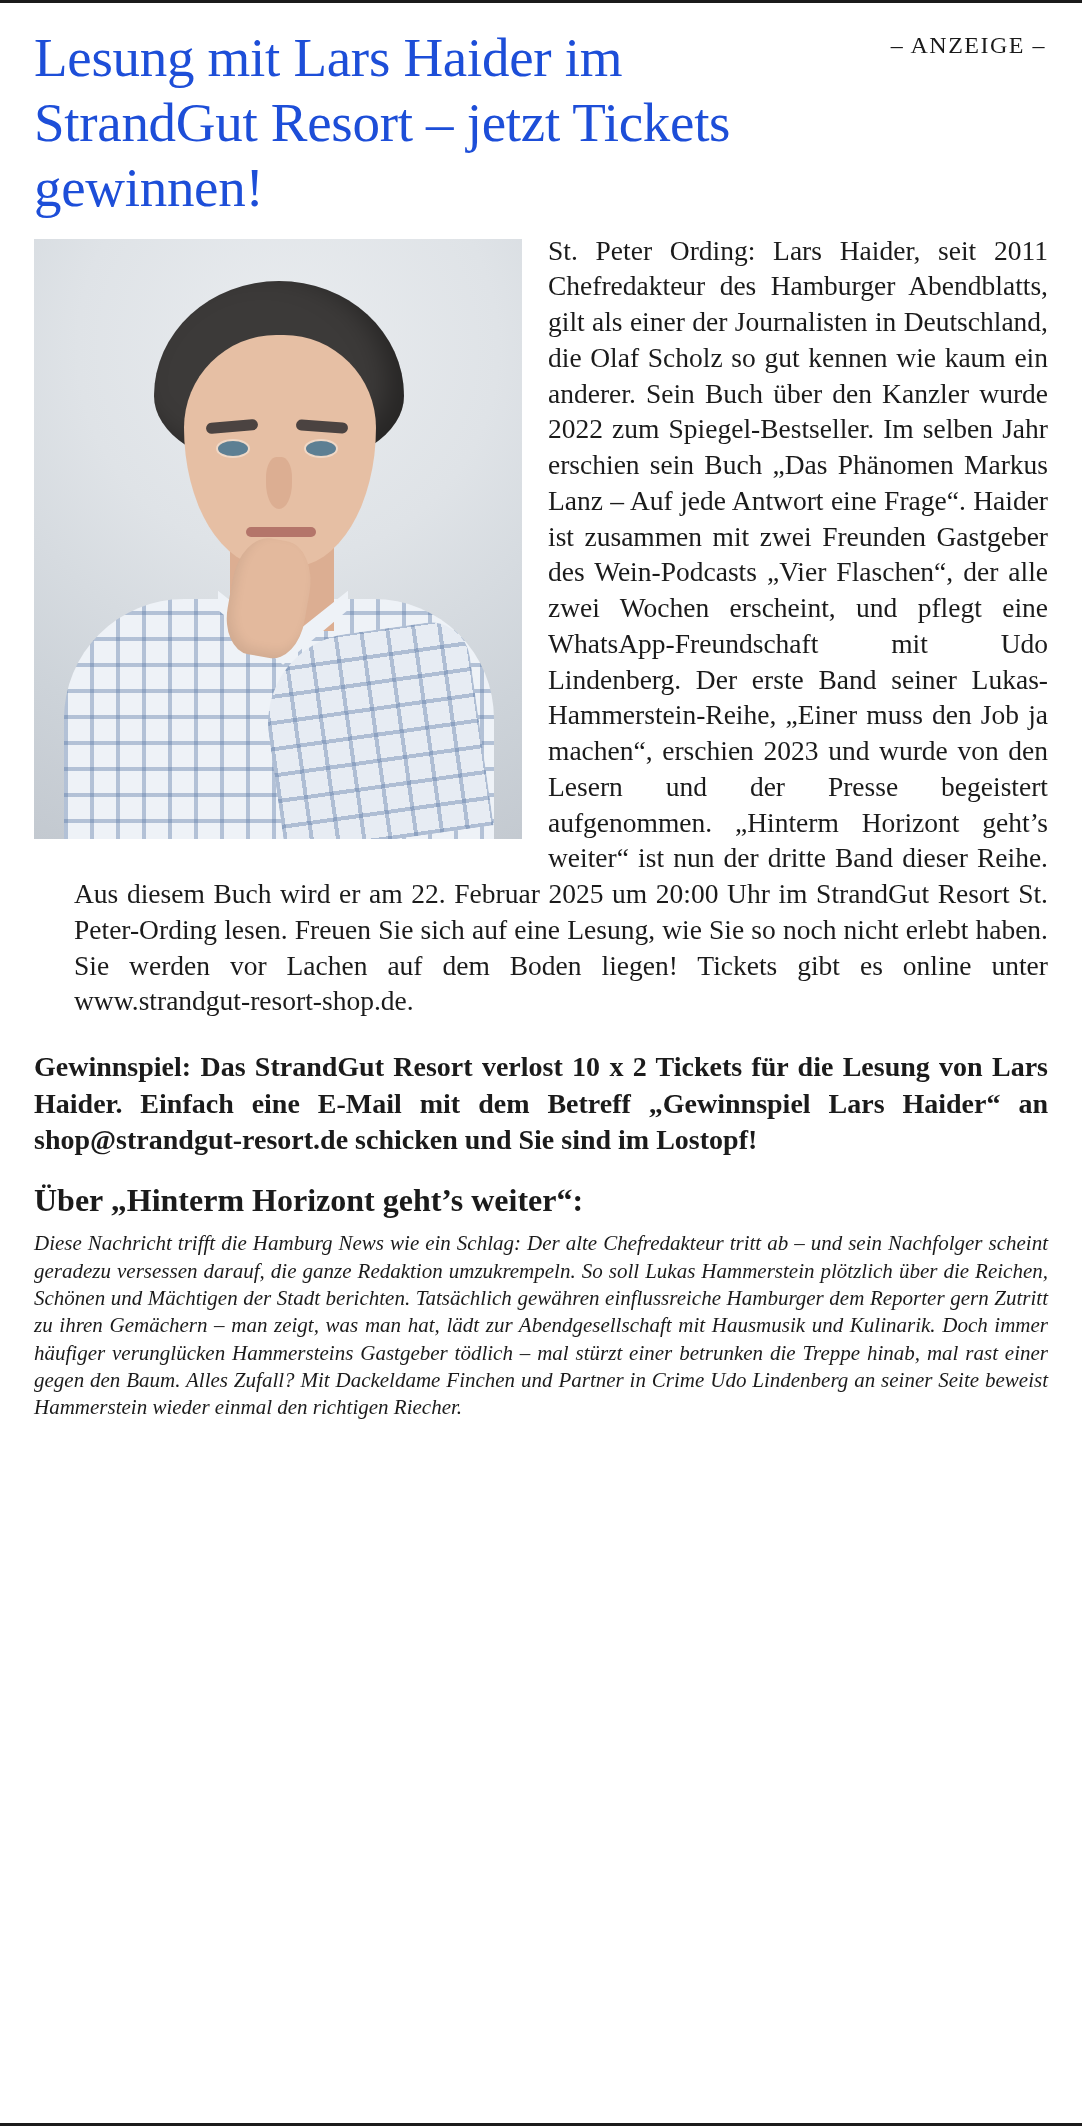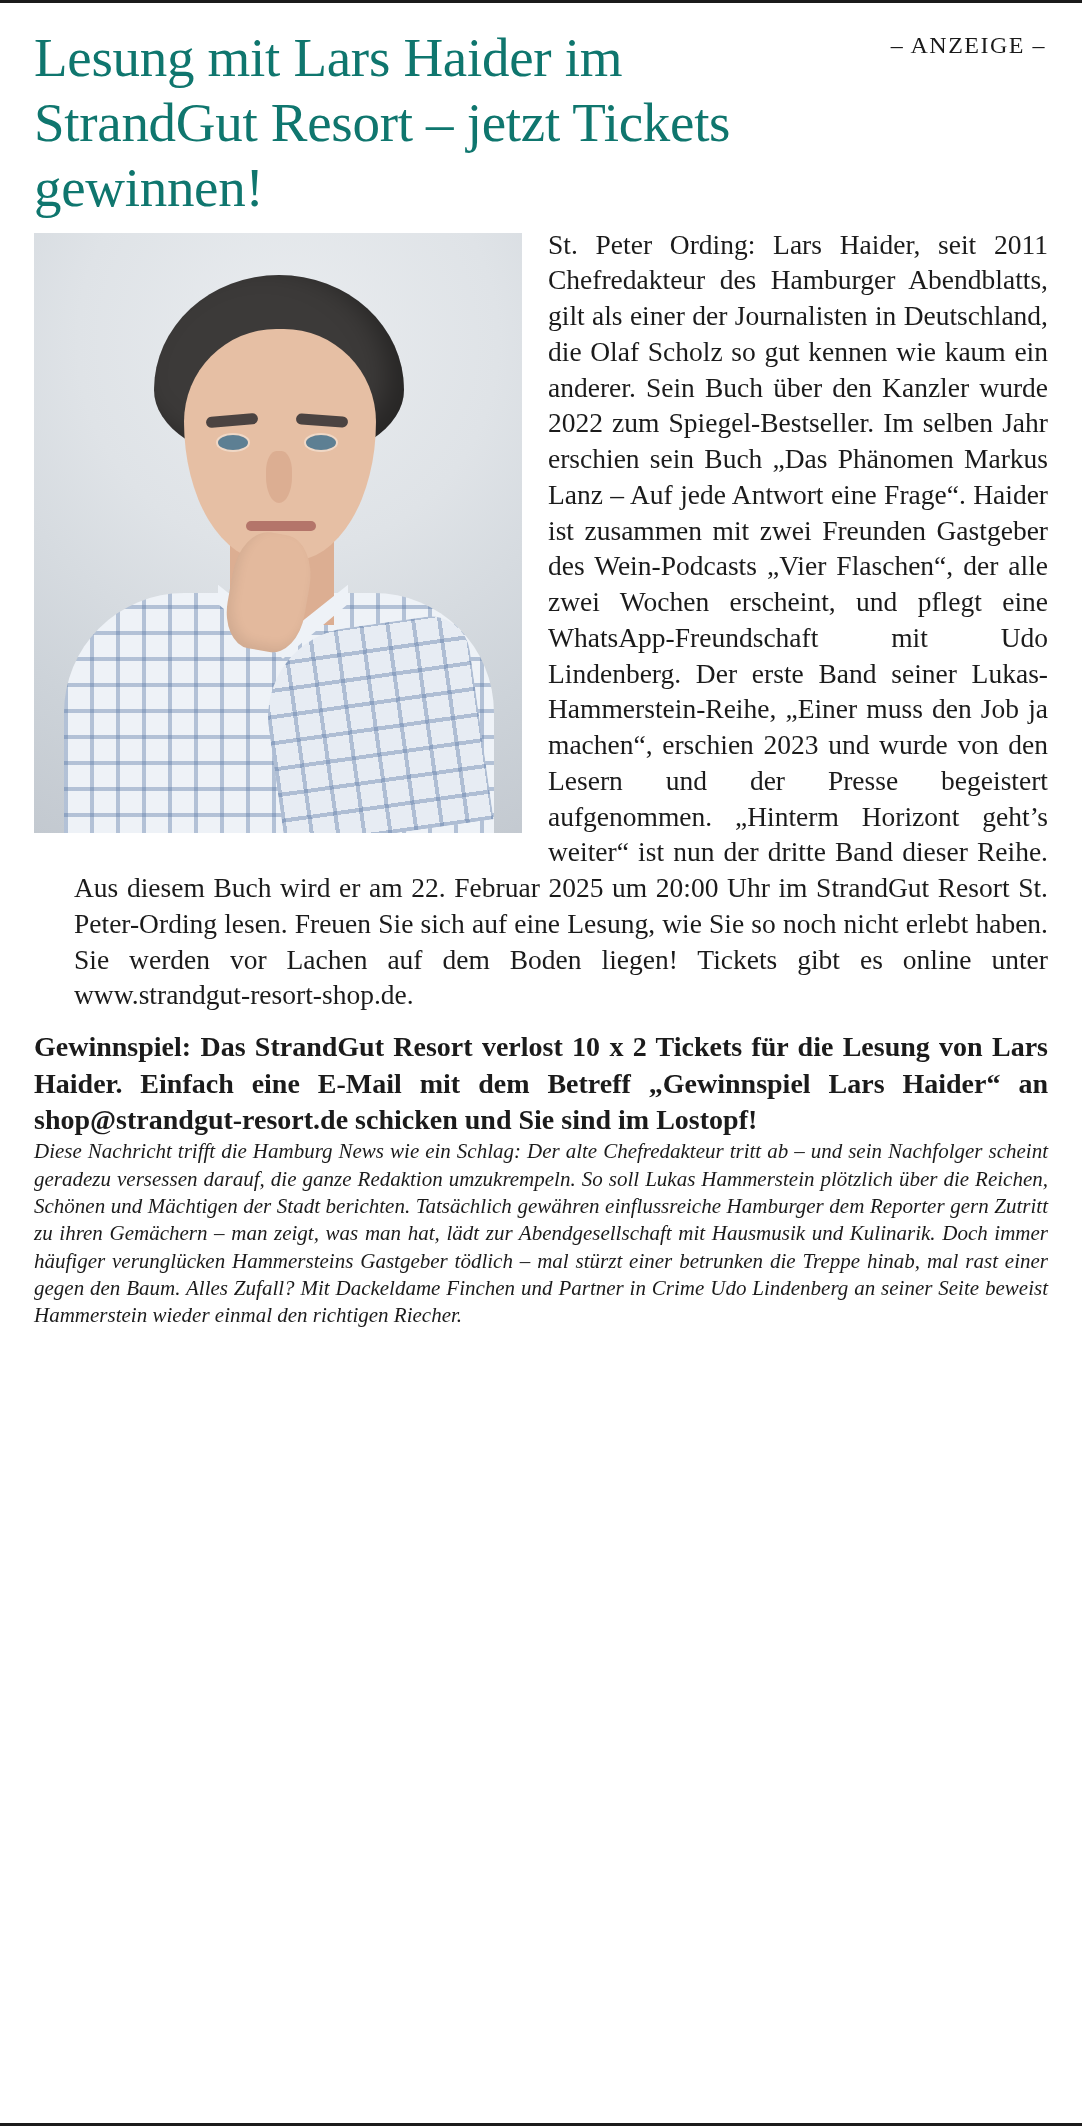--- a/index.html
+++ b/index.html
@@ -41,27 +41,27 @@
     position: absolute;
     top: 32px;
     right: 36px;
     font-family: "Liberation Serif", serif;
     font-size: 24px;
     letter-spacing: 1.5px;
     color: #1b1b1b;
     white-space: nowrap;
   }
   h1.headline {
-    margin: 0 0 6px 0;
+    margin: 0 0 12px 0;
     font-family: "Liberation Serif", serif;
     font-weight: 400;
     font-size: 55px;
     line-height: 1.18;
     letter-spacing: -0.3px;
-    color: #0f766e;
+    color: #1d4ed8;
     max-width: 800px;
   }
   .subhead {
     margin: 14px 0 18px 0;
     font-family: "Liberation Serif", serif;
     font-weight: 700;
     font-size: 29px;
     line-height: 1.31;
     color: #111111;
   }
@@ -181,21 +181,21 @@
     margin: 0 0 0 0;
   }
   .para {
     margin-bottom: 2px;
     padding-left: 40px;
   }
   .bold-para {
     font-weight: 700;
     font-size: 28px;
     line-height: 1.30;
-    margin-top: 14px;
+    margin-top: 28px;
     text-align: justify;
   }
   h2.section {
     font-family: "Liberation Serif", serif;
     font-weight: 700;
     font-size: 32px;
     line-height: 1.25;
     margin: 22px 0 10px 0;
   }
   .lower-body {
@@ -235,18 +235,19 @@
       <div class="mouth"></div>
       <div class="arm"></div>
       <div class="hand"></div>
     </div>
 
     <p class="para">St. Peter Ording: Lars Haider, seit 2011 Chefredakteur des Hamburger Abendblatts, gilt als einer der Journalisten in Deutschland, die Olaf Scholz so gut kennen wie kaum ein anderer. Sein Buch über den Kanzler wurde 2022 zum Spiegel-Bestseller. Im selben Jahr erschien sein Buch „Das Phänomen Markus Lanz – Auf jede Antwort eine Frage“. Haider ist zusammen mit zwei Freunden Gastgeber des Wein-Podcasts „Vier Flaschen“, der alle zwei Wochen erscheint, und pflegt eine WhatsApp-Freundschaft mit Udo Lindenberg. Der erste Band seiner Lukas-Hammerstein-Reihe, „Einer muss den Job ja machen“, erschien 2023 und wurde von den Lesern und der Presse begeistert aufgenommen. „Hinterm Horizont geht’s weiter“ ist nun der dritte Band dieser Reihe. Aus diesem Buch wird er am 22. Februar 2025 um 20:00 Uhr im StrandGut Resort St. Peter-Ording lesen. Freuen Sie sich auf eine Lesung, wie Sie so noch nicht erlebt haben. Sie werden vor Lachen auf dem Boden liegen! Tickets gibt es online unter www.strandgut-resort-shop.de.</p>
     <div class="clear"></div>
 
     <p class="bold-para">Gewinnspiel: Das StrandGut Resort verlost 10 x 2 Tickets für die Lesung von Lars Haider. Einfach eine E-Mail mit dem Betreff „Gewinnspiel Lars Haider“ an shop@strandgut-resort.de schicken und Sie sind im Lostopf!</p>
 
+    <h2 class="section">Über „Hinterm Horizont geht’s weiter“:</h2>
 
     <p class="lower-body">Diese Nachricht trifft die Hamburg News wie ein Schlag: Der alte Chefredakteur tritt ab – und sein Nachfolger scheint geradezu versessen darauf, die ganze Redaktion umzukrempeln. So soll Lukas Hammerstein plötzlich über die Reichen, Schönen und Mächtigen der Stadt berichten. Tatsächlich gewähren einflussreiche Hamburger dem Reporter gern Zutritt zu ihren Gemächern – man zeigt, was man hat, lädt zur Abendgesellschaft mit Hausmusik und Kulinarik. Doch immer häufiger verunglücken Hammersteins Gastgeber tödlich – mal stürzt einer betrunken die Treppe hinab, mal rast einer gegen den Baum. Alles Zufall? Mit Dackeldame Finchen und Partner in Crime Udo Lindenberg an seiner Seite beweist Hammerstein wieder einmal den richtigen Riecher.</p>
   </div>
 
   <div class="rule-bottom"></div>
 </div>
 
 </body></html>

